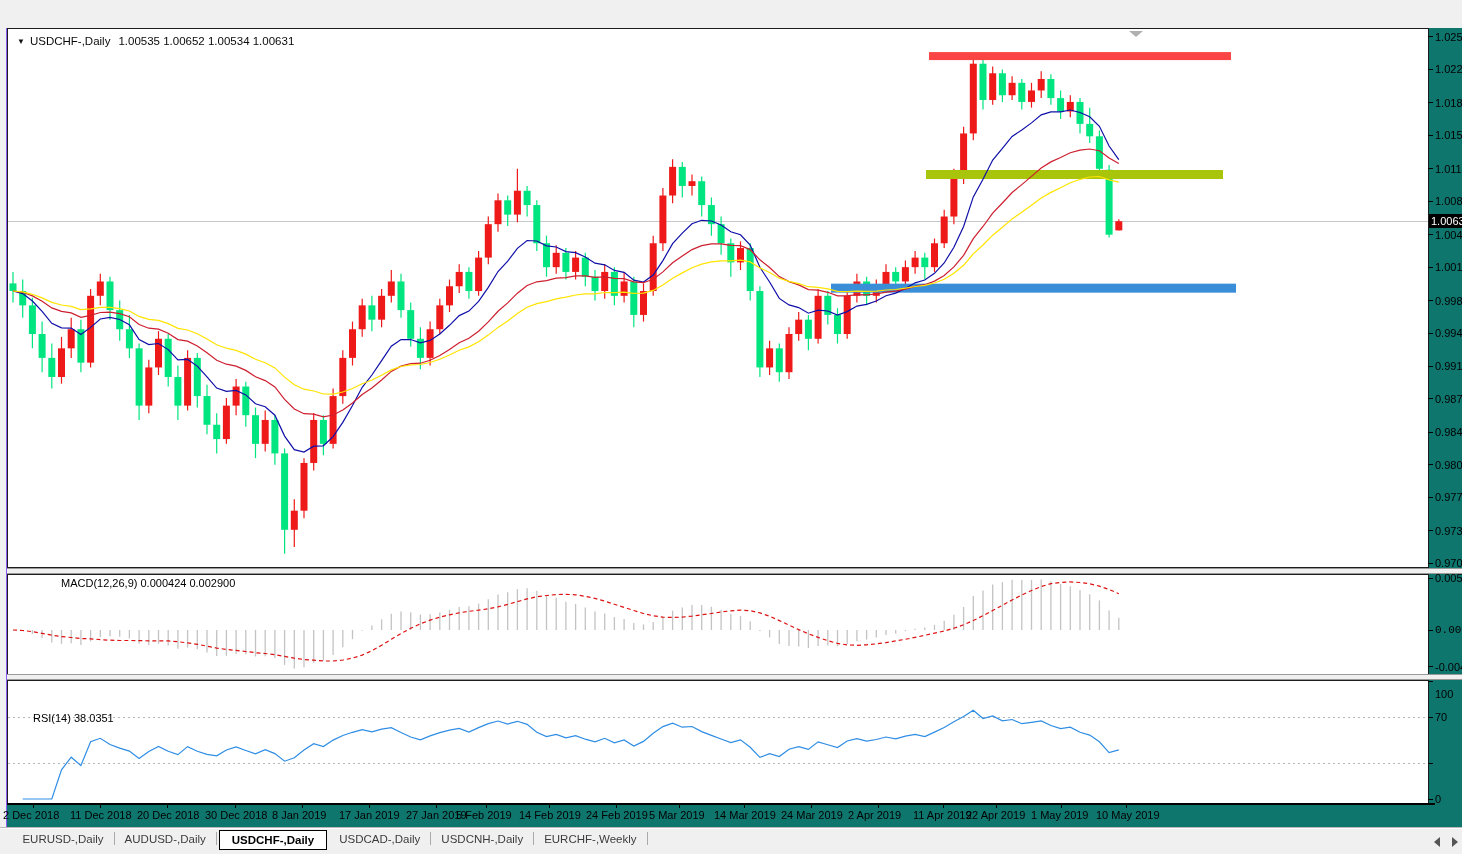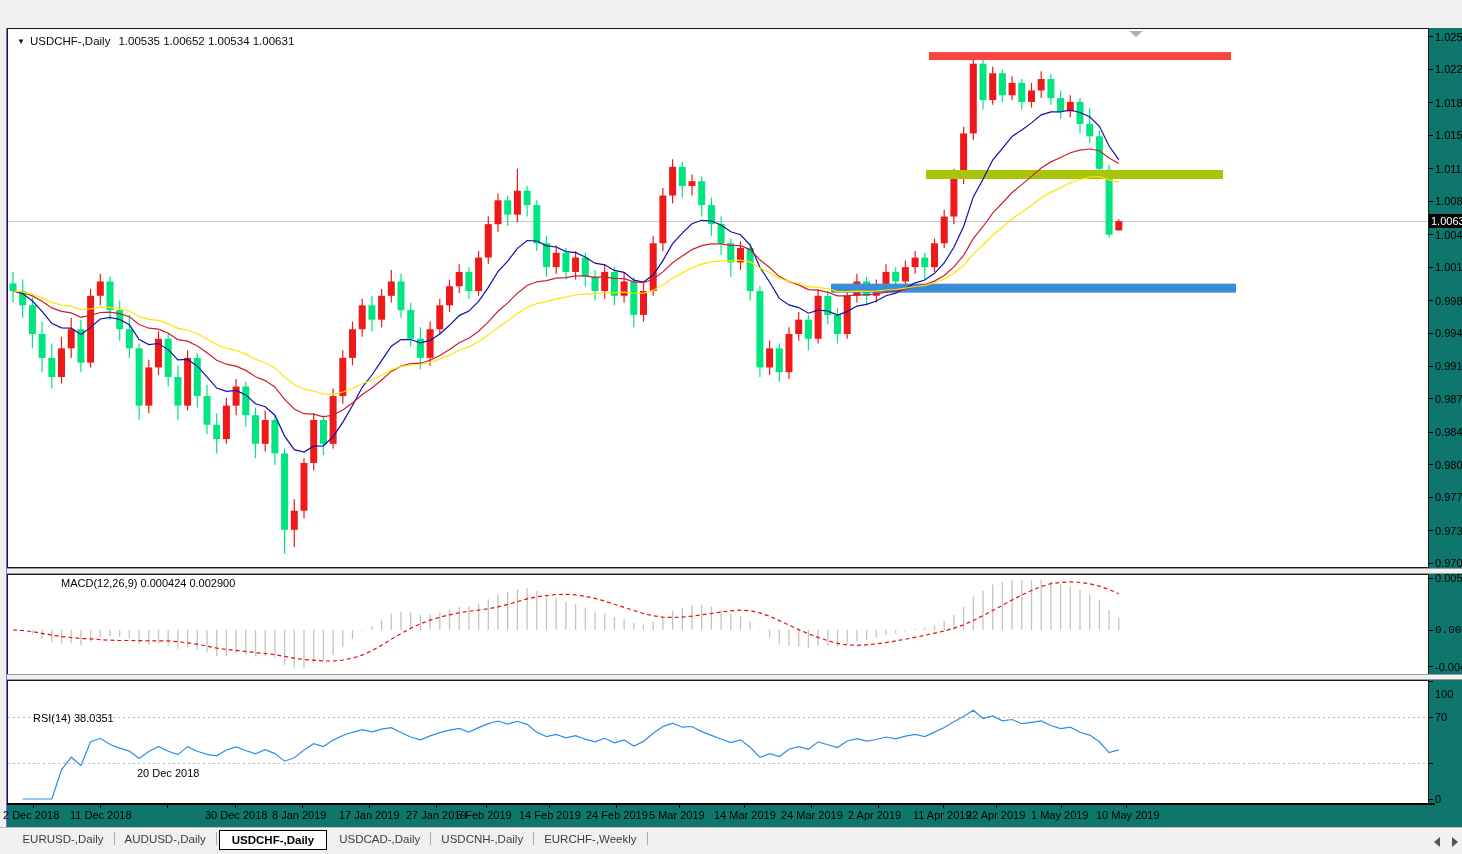--- a/index.html
+++ b/index.html
@@ -486,21 +486,21 @@
       <div class="lbl" style="left: 1428px; top: 529px;">0.97050</div>
       <div class="lbl" style="left: 1428px; top: 544px;">0.00597</div>
       <div class="lbl" style="left: 1428px; top: 596px; font-family: Liberation Mono, monospace;">0.00</div>
       <div class="lbl" style="left: 1428px; top: 633px;">-0.00424</div>
       <div class="lbl" style="left: 1428px; top: 660px;">100</div>
       <div class="lbl" style="left: 1428px; top: 683px;">70</div>
       <div class="lbl" style="left: 1428px; top: 730px; margin-left: 46px;">30</div>
       <div class="lbl" style="left: 1428px; top: 765px;">0</div>
       <div class="lbl" style="left: -4px; top: 781px;">2 Dec 2018</div>
       <div class="lbl" style="left: 63px; top: 781px;">11 Dec 2018</div>
-      <div class="lbl" style="left: 130px; top: 739px;">20 Dec 2018</div>
+      <div class="lbl" style="left: 130px; top: 781px;">20 Dec 2018</div>
       <div class="lbl" style="left: 198px; top: 781px;">30 Dec 2018</div>
       <div class="lbl" style="left: 265px; top: 781px;">8 Jan 2019</div>
       <div class="lbl" style="left: 332px; top: 781px;">17 Jan 2019</div>
       <div class="lbl" style="left: 399px; top: 781px;">27 Jan 2019</div>
       <div class="lbl" style="left: 449px; top: 781px;">5 Feb 2019</div>
       <div class="lbl" style="left: 512px; top: 781px;">14 Feb 2019</div>
       <div class="lbl" style="left: 579px; top: 781px;">24 Feb 2019</div>
       <div class="lbl" style="left: 642px; top: 781px;">5 Mar 2019</div>
       <div class="lbl" style="left: 707px; top: 781px;">14 Mar 2019</div>
       <div class="lbl" style="left: 774px; top: 781px;">24 Mar 2019</div>

